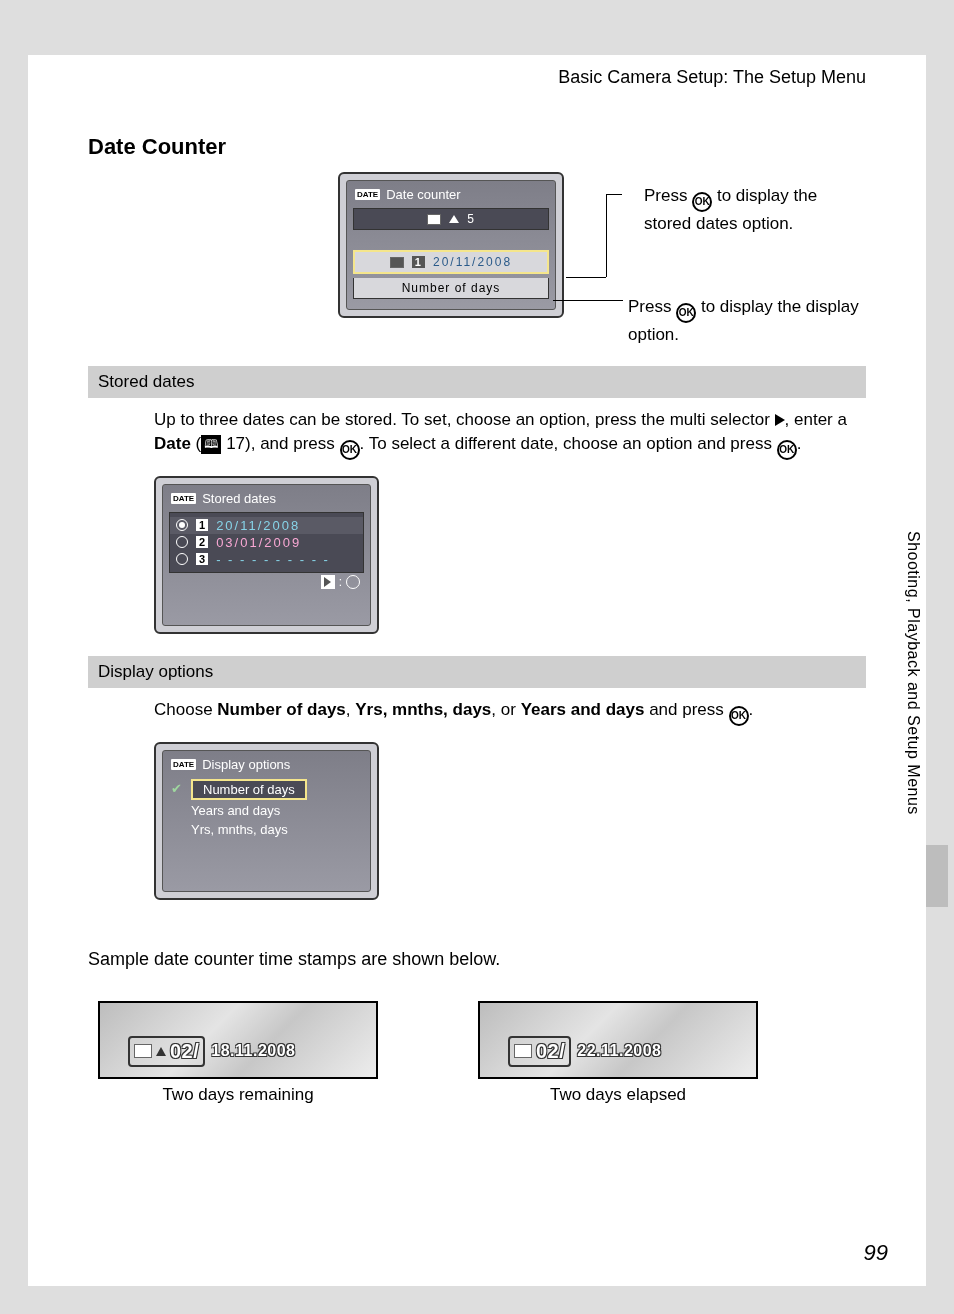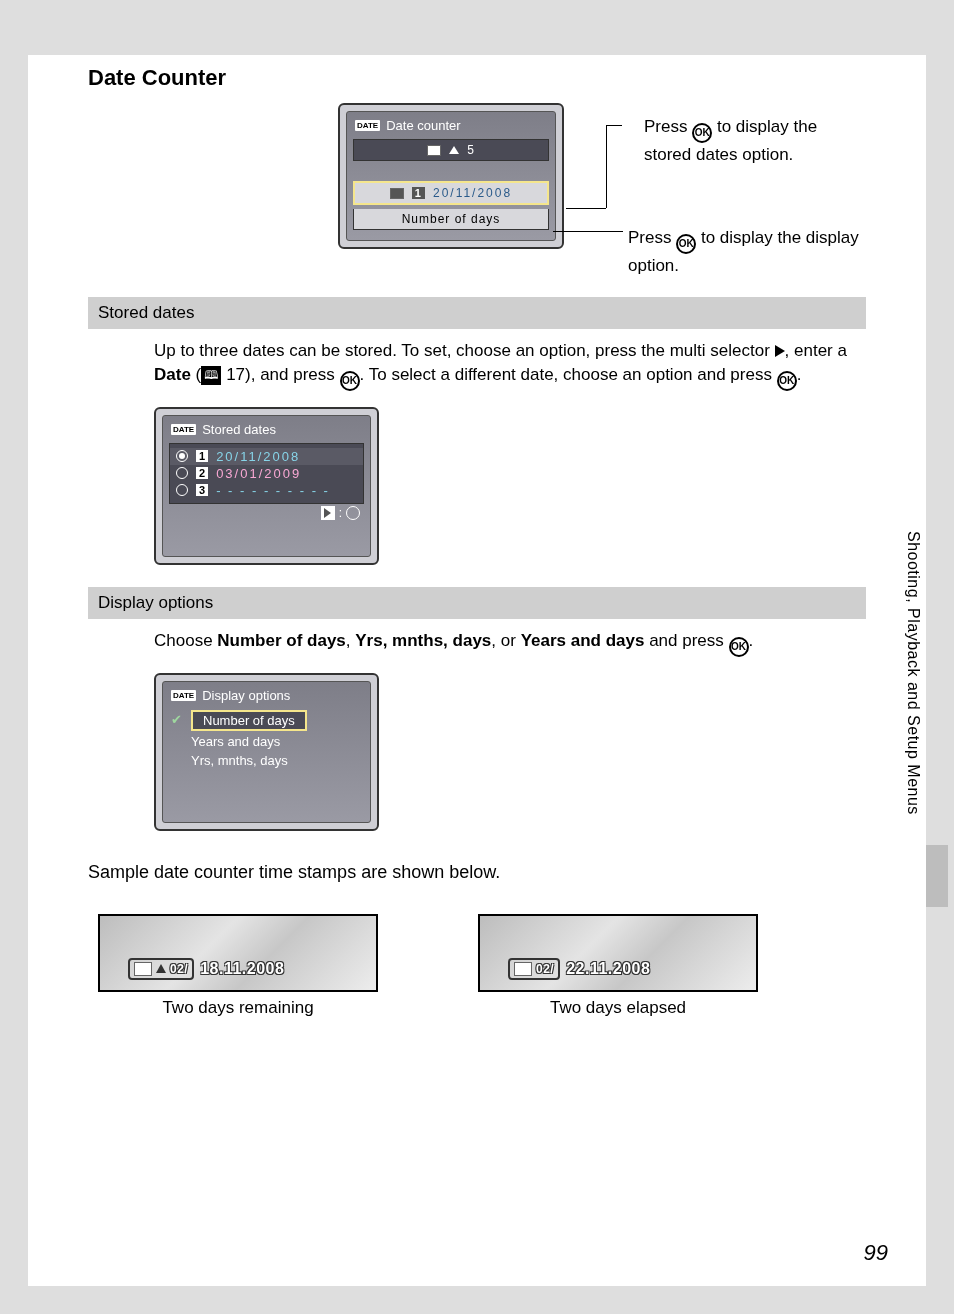--- a/index.html
+++ b/index.html
@@ -174,21 +174,21 @@
     background: rgba(220,220,220,0.3);
   }
   .stamp-text {
     font-family: 'Arial Black', Arial;
     font-weight: 900;
     font-size: 17px;
     color: #fff;
     text-shadow: -1px -1px 0 #333, 1px -1px 0 #333, -1px 1px 0 #333, 1px 1px 0 #333;
     letter-spacing: 0.5px;
   }
-  .stamp-num { font-size: 12px; }
+  .stamp-num { font-size: 20px; }
   .stamp-date { font-size: 16px; }
   .sample-cap { font-size: 17px; margin-top: 6px; }
   .side-tab {
     position: absolute;
     right: 0;
     top: 468px;
     writing-mode: vertical-rl;
     font-size: 16px;
     padding: 8px 4px;
     letter-spacing: 0.5px;
@@ -243,20 +243,21 @@
     border: 2px solid #f5e68c;
     background: #4a4a55;
     padding: 1px 10px;
   }
 </style>
 </head>
 <body>
 
 <div class="page">
 
+  <div class="header-row">Basic Camera Setup: The Setup Menu</div>
 
   <h2>Date Counter</h2>
 
 
   <div class="diagram-row">
     <div class="lcd" style="left:250px; top:0; width:226px;">
       <div class="lcd-inner">
         <div class="lcd-title">
           <span class="date-badge">DATE</span>
           <span>Date counter</span>
@@ -342,21 +343,21 @@
         <div style="display:flex; align-items:center; gap:8px; padding:1px 2px;">
           <span class="check">✔</span>
           <span class="selbox">Number of days</span>
         </div>
         <div style="padding:2px 0 2px 22px;">Years and days</div>
         <div style="padding:2px 0 2px 22px;">Yrs, mnths, days</div>
       </div>
     </div>
   </div>
 
-  <p class="body-text" style="margin-top:14px;">Sample date counter time stamps are shown below.</p>
+  <p class="body-text" style="margin-top:32px;">Sample date counter time stamps are shown below.</p>
 
   <div class="sample-row">
     <div class="sample">
       <div class="sample-img">
         <div class="stamp">
           <span class="stamp-frame">
             <span class="small-icon" style="width:18px;height:14px;"></span>
             <span style="display:inline-block;width:0;height:0;border-left:5px solid transparent;border-right:5px solid transparent;border-bottom:9px solid #333;"></span>
             <span class="stamp-text stamp-num">02/</span>
           </span>

